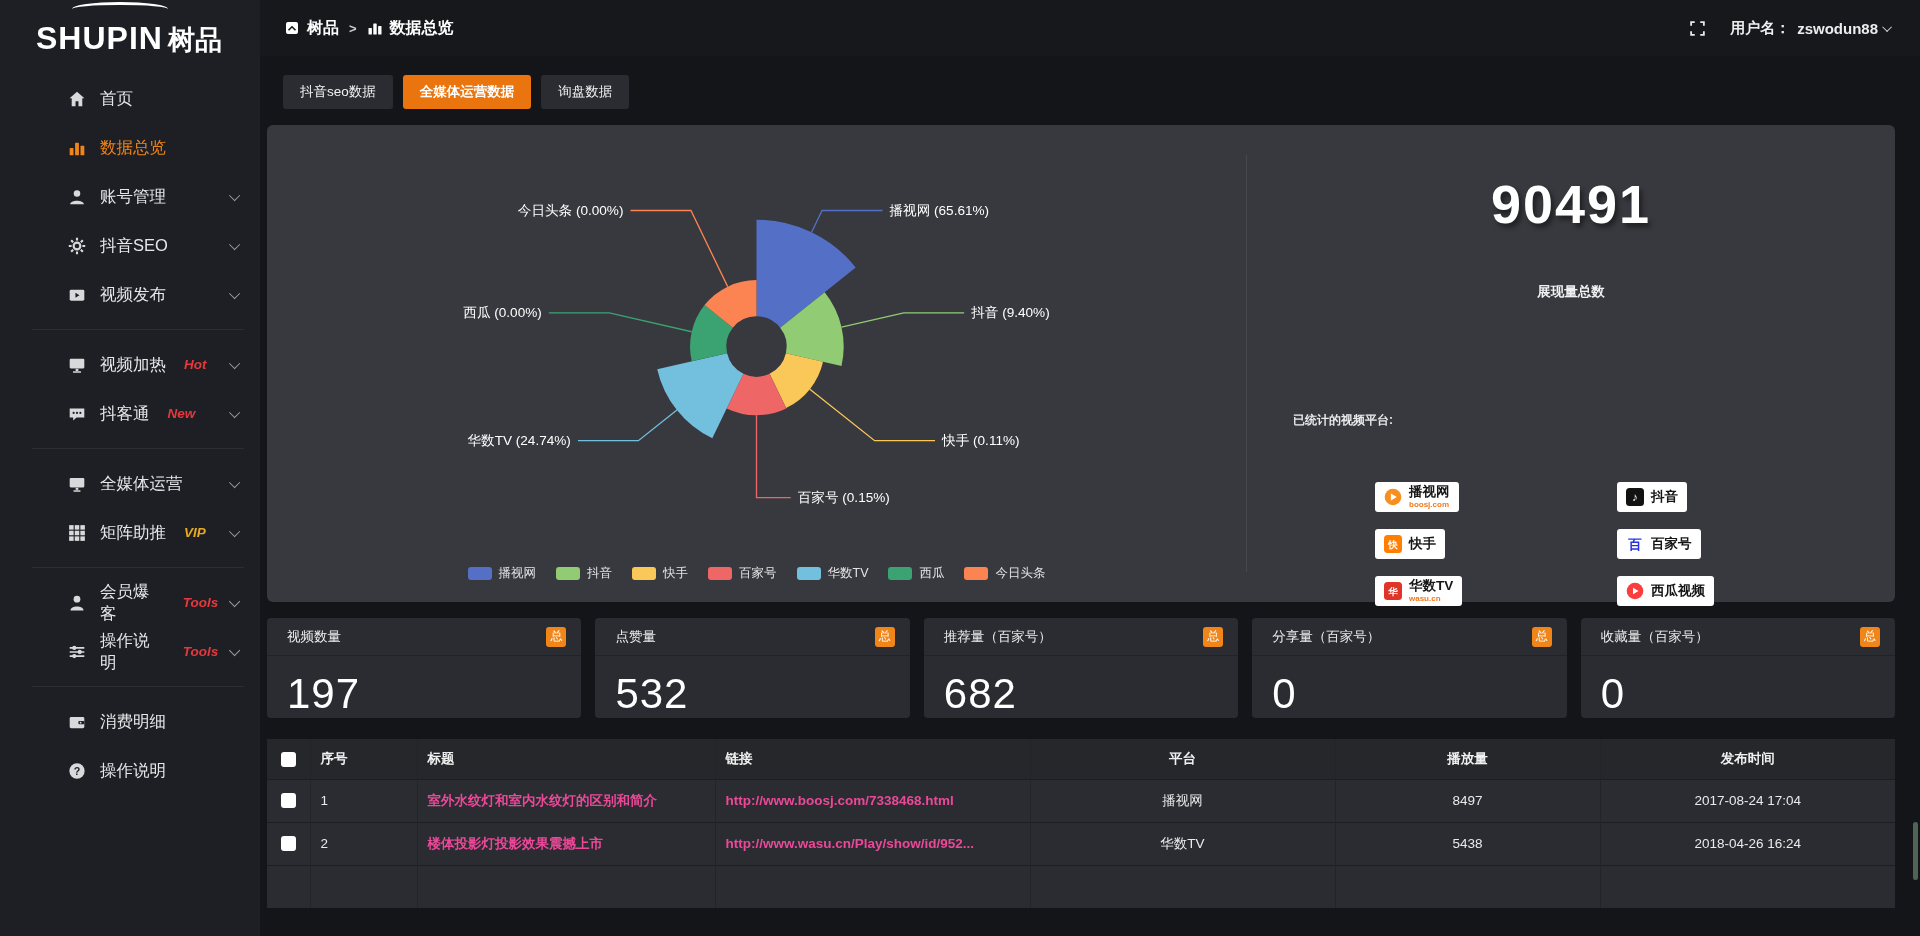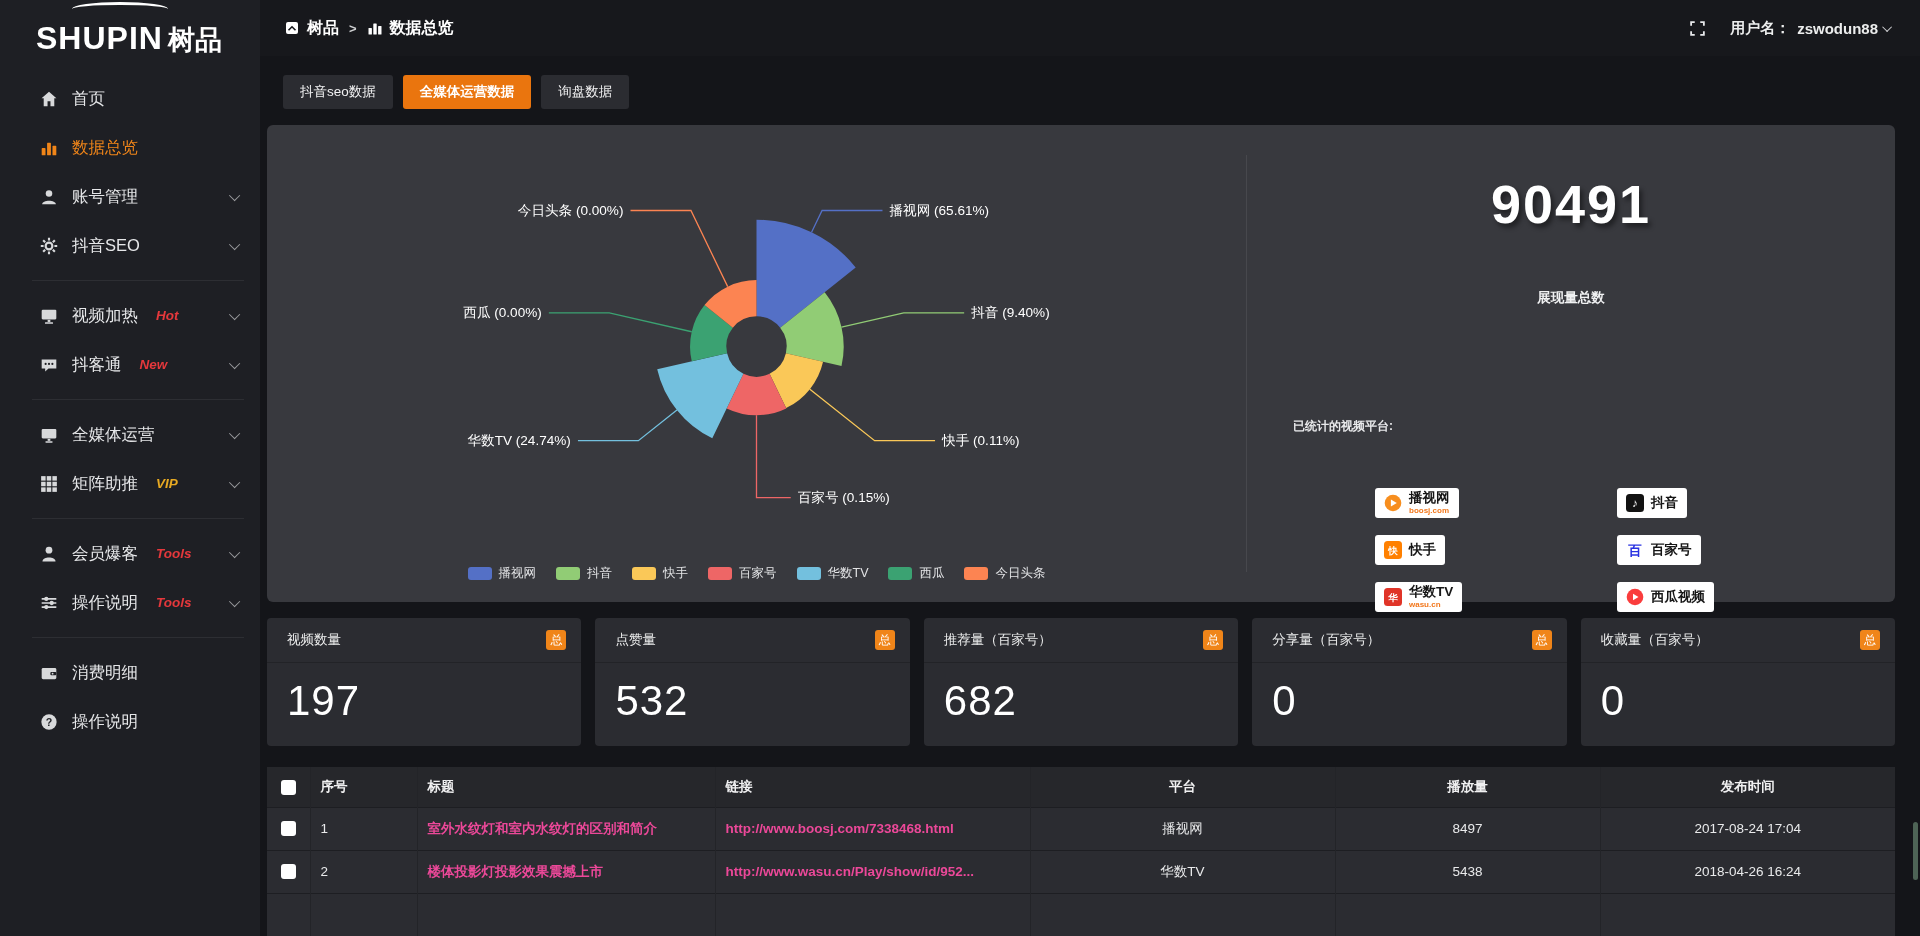--- a/index.html
+++ b/index.html
@@ -7,21 +7,21 @@
   body { background:#141519; color:#e8e9eb; font-family:"Liberation Sans","DejaVu Sans",sans-serif; }
   .app { display:flex; width:100%; height:100%; }
 
   
   .sidebar { width:260px; background:#1e1f24; flex-shrink:0;padding-left:16px; }
   .logo { height:60px; display:flex; align-items:flex-end; padding:10px 0 6px 20px; position:relative; cursor:pointer; }
   .logo-en { font-size:32px; font-weight:800; letter-spacing:1px; color:#fff; line-height:1; }
   .logo-cn { font-size:27px; font-weight:800; color:#fff; margin-left:5px; line-height:1.05; }
   .logo-arc { position:absolute; left:56px; top:2px; width:96px; height:14px; border-top:3px solid #fff; border-radius:50%; }
   .menu { padding-top:14px; }
-  .menu-item { height:49px; display:flex; align-items:center; padding:0 20px 0 24px; gap:14px; font-size:16.5px; color:#e6e7e9; cursor:pointer; }
+  .menu-item { height:49px; display:flex; align-items:center; padding:0 20px 0 24px; gap:14px; font-size:16.5px; color:#e6e7e9; cursor:pointer;margin-left:28px; }
   .mi-icon { width:18px; height:18px; color:#d8d9db; display:inline-flex; flex-shrink:0; }
   .mi-icon svg { width:100%; height:100%; }
   .menu-item.active, .menu-item.active .mi-icon { color:#f08519; }
   .mi-tag { font-style:italic; font-weight:bold; font-size:13.5px; margin-left:4px; }
   .mi-tag.red { color:#e5383c; }
   .mi-tag.gold { color:#e7a922;font-style:italic; }
   .mi-chevron { margin-left:auto; width:8px; height:8px; border-left:1.6px solid #9a9b9e; border-bottom:1.6px solid #9a9b9e; transform:rotate(-45deg) translateY(-2px); }
   .menu-divider { height:1px; background:#2d2e33; margin:10px 16px; }
 
   
@@ -45,35 +45,35 @@
   
   .panel { background:#38393e; border-radius:6px; height:477px; display:flex; }
   .chart-side { flex:1; display:flex; flex-direction:column; min-width:0; }
   #pie-svg { width:100%; flex:1; font-family:inherit; }
   .legend { height:50px; display:flex; align-items:center; justify-content:center; gap:20px; padding-bottom:8px; }
   .legend-item { display:flex; align-items:center; gap:7px; font-size:12.5px; color:#e3e4e6; cursor:pointer; }
   .legend-marker { width:24px; height:13px; border-radius:3px; }
   .v-divider { width:1px; background:#47484d; margin:30px 0; }
   .summary-side { width:648px; flex-shrink:0; display:flex; flex-direction:column; align-items:center; padding-top:48px;gap:33px; }
   .big-number { font-size:54px; font-weight:800; color:#fff; letter-spacing:2px; text-shadow:3px 4px 5px rgba(0,0,0,.45); }
-  .big-caption { font-size:13.5px; font-weight:bold; margin-top:21px; color:#f0f1f2; }
+  .big-caption { font-size:13.5px; font-weight:bold; margin-top:15px; color:#f0f1f2; }
   .h-divider { width:432px; height:1px; background:#4a4b50; margin:25px 0 20px; }
   .platforms-label { align-self:flex-start; margin-left:46px; font-size:12px; font-weight:bold; margin-bottom:20px; }
   .platforms-grid { display:grid; grid-template-columns:repeat(2,150px); column-gap:92px; row-gap:17px; justify-content:center; }
   .platform-badge { height:30px; background:#fff; border-radius:3px; display:inline-flex; align-items:center; gap:7px; padding:0 9px; width:max-content; cursor:pointer; }
   .pb-icon { width:18px; height:18px; display:inline-flex; flex-shrink:0; }
   .pb-icon svg { width:100%; height:100%; }
   .pb-text { display:flex; flex-direction:column; line-height:1; }
   .pb-name { font-size:13.5px; font-weight:800; color:#161616; white-space:nowrap; }
   .pb-name.red { color:#c2251a; }
   .pb-sub { font-size:8px; color:#f2781d; font-weight:bold; margin-top:2px; }
 
   
   .cards { display:flex; gap:14px; margin-top:16px; }
-  .card { flex:1; background:#2b2c31; border-radius:4px; height:128px; display:flex; flex-direction:column; }
+  .card { flex:1; background:#2b2c31; border-radius:4px; height:100px; display:flex; flex-direction:column; }
   .card-head { height:45px; display:flex; align-items:center; justify-content:space-between; padding:0 15px 0 20px; border-bottom:1px solid #222327; }
   .card-title { font-size:13.5px; color:#eceded; }
   .card-badge { width:20px; height:20px; background:#f08519; color:#fff; font-size:12px; display:flex; align-items:center; justify-content:center; border-radius:3px; cursor:pointer; }
   .card-value { font-size:42px; color:#fff; padding:14px 4px 0 20px; letter-spacing:1px; }
 
   
   .table-wrap { margin-top:21px; }
   table { width:100%; border-collapse:collapse; table-layout:fixed; background:#2b2c31; }
   thead th { background:#26272b; height:40px; font-size:13.5px; font-weight:bold; color:#f0f0f1; }
   tbody td { height:43px; font-size:13.5px; color:#e9eaeb; }
@@ -131,20 +131,30 @@
         <div class="menu-item">
           <span class="mi-icon">
             <svg viewBox="0 0 16 16" fill="currentColor" xmlns="http://www.w3.org/2000/svg">
               <g fill="none" stroke="currentColor" stroke-width="1.9">
                 <circle cx="8" cy="8" r="3"></circle>
                 <path d="M8 .7v2.5M8 12.8v2.5M.7 8h2.5M12.8 8h2.5M2.8 2.8l1.8 1.8M11.4 11.4l1.8 1.8M13.2 2.8l-1.8 1.8M4.6 11.4l-1.8 1.8"></path>
               </g>
             </svg>
           </span>
           <span>抖音SEO</span>
+          <span class="mi-chevron"></span>
+        </div>
+        <div class="menu-item">
+          <span class="mi-icon">
+            <svg viewBox="0 0 16 16" fill="currentColor" xmlns="http://www.w3.org/2000/svg">
+              <rect x="1.5" y="3.4" width="13" height="9.6" rx="1.3"></rect>
+              <path d="M6.6 6l3.6 2.2-3.6 2.2Z" fill="#1e1f24"></path>
+            </svg>
+          </span>
+          <span>视频发布</span>
           <span class="mi-chevron"></span>
         </div>
         <div class="menu-divider"></div>
         <div class="menu-item">
           <span class="mi-icon">
             <svg viewBox="0 0 16 16" fill="currentColor" xmlns="http://www.w3.org/2000/svg">
               <rect x="1.5" y="2.4" width="13" height="8.6" rx="1"></rect>
               <rect x="6.8" y="11.4" width="2.4" height="1.9"></rect>
               <rect x="4.4" y="13.6" width="7.2" height="1.3" rx=".5"></rect>
             </svg>

